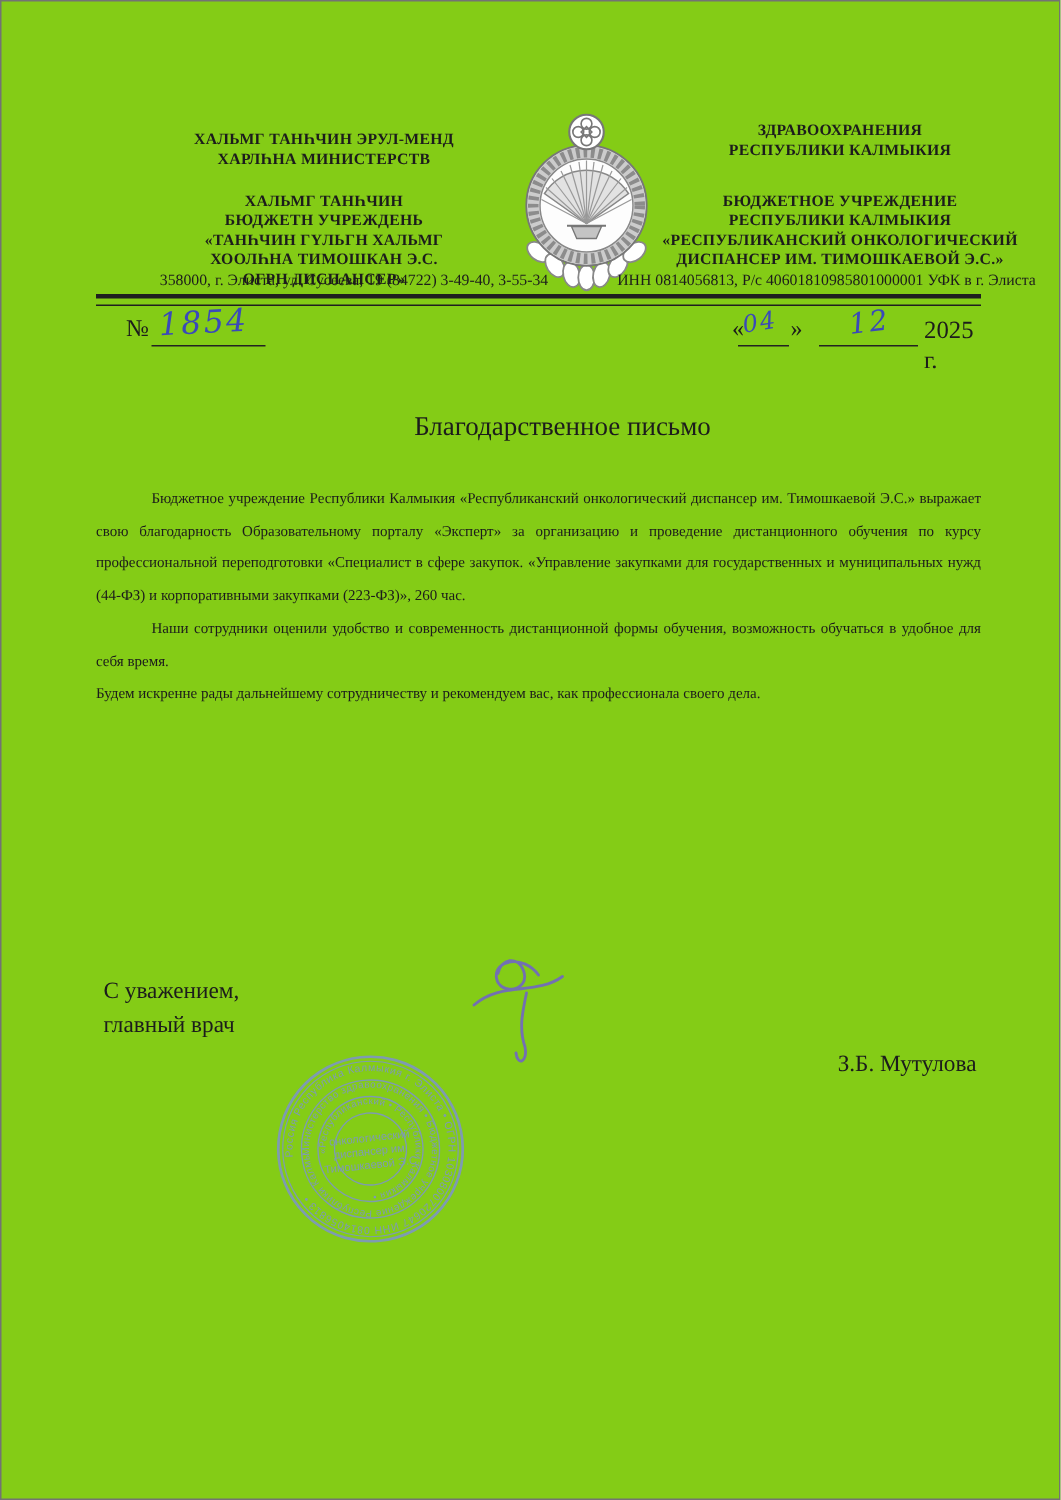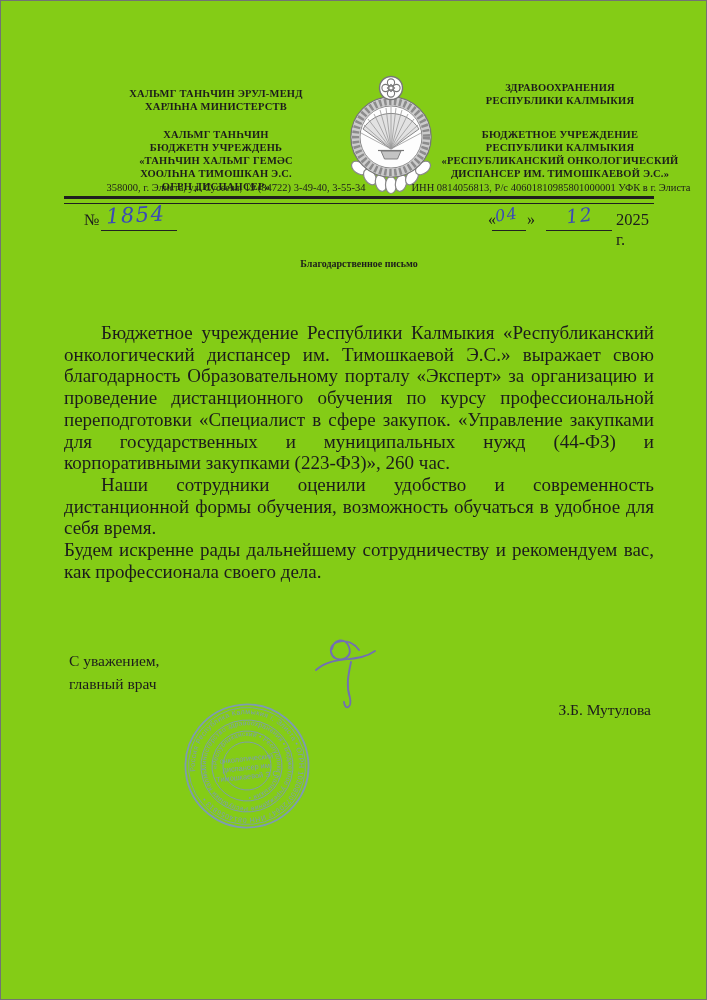--- a/index.html
+++ b/index.html
@@ -33,23 +33,23 @@
   .no-value{left:42px;top:-4px;font-size:21px;transform:rotate(-3deg);}
   .q-open{left:424px;top:4px;}
   .day-line{left:428px;top:23px;width:34px;}
   .day-value{left:431px;top:-2px;font-size:16px;transform:rotate(-9deg);}
   .q-close{left:463px;top:4px;}
   .month-line{left:482px;top:23px;width:66px;}
   .month-value{left:502px;top:-3px;font-size:19px;transform:rotate(-7deg);}
   .year-value{left:552px;top:3px;font-size:16.5px;}
   
   .doc-title{position:absolute;left:63px;top:257px;width:590px;
-    text-align:center;font-size:10px;font-weight:bold;margin:0;}
+    text-align:center;font-size:18px;font-weight:normal;margin:16px;}
   .body-text{position:absolute;left:63px;top:321px;width:590px;
-    font-size:19px;line-height:21.7px;text-align:justify;}
+    font-size:10px;line-height:21.7px;text-align:justify;}
   .body-text p{margin:0;text-indent:37px;}
   .body-text p.noindent{text-indent:0;}
   
   .closing{position:absolute;left:68px;top:648px;font-size:15.5px;line-height:23px;}
   .sig-name{position:absolute;right:55px;top:700px;font-size:15.5px;}
   .signature{position:absolute;left:298px;top:633px;}
   .stamp{position:absolute;left:159px;top:678px;opacity:.82;transform:rotate(-6deg);}
   .stamp text{font-family:"Liberation Sans","DejaVu Sans",sans-serif;fill:#7d91d4;}
 </style>
 </head>
@@ -57,21 +57,21 @@
 
 <div class="page">
 
   <div class="hdr-block hdr-left-ministry">
     <div>ХАЛЬМГ ТАНҺЧИН ЭРУЛ-МЕНД</div>
     <div>ХАРЛҺНА МИНИСТЕРСТВ</div>
   </div>
   <div class="hdr-block hdr-left-org">
     <div>ХАЛЬМГ ТАНҺЧИН</div>
     <div>БЮДЖЕТН УЧРЕЖДЕНЬ</div>
-    <div>«ТАНҺЧИН ХАЛЬМГ ГЕМӘС</div>
+    <div>«ТАНҺЧИН ГҮЛЬГН ХАЛЬМГ</div>
     <div>ХООЛҺНА ТИМОШКАН Э.С.</div>
     <div>ОГРН ДИСПАНСЕР»</div>
   </div>
   <div class="hdr-small hdr-address">358000, г. Элиста, ул. Сусеева, 19  (84722) 3-49-40, 3-55-34</div>
 
   <svg class="emblem" width="96" height="120" viewBox="0 0 96 120">
 
     <g fill="#ffffff" stroke="#888" stroke-width="1.2">
       <ellipse cx="16" cy="93" rx="5.5" ry="8.5" transform="rotate(-52 16 93)"></ellipse>
       <ellipse cx="27" cy="102" rx="5.5" ry="8.5" transform="rotate(-32 27 102)"></ellipse>

